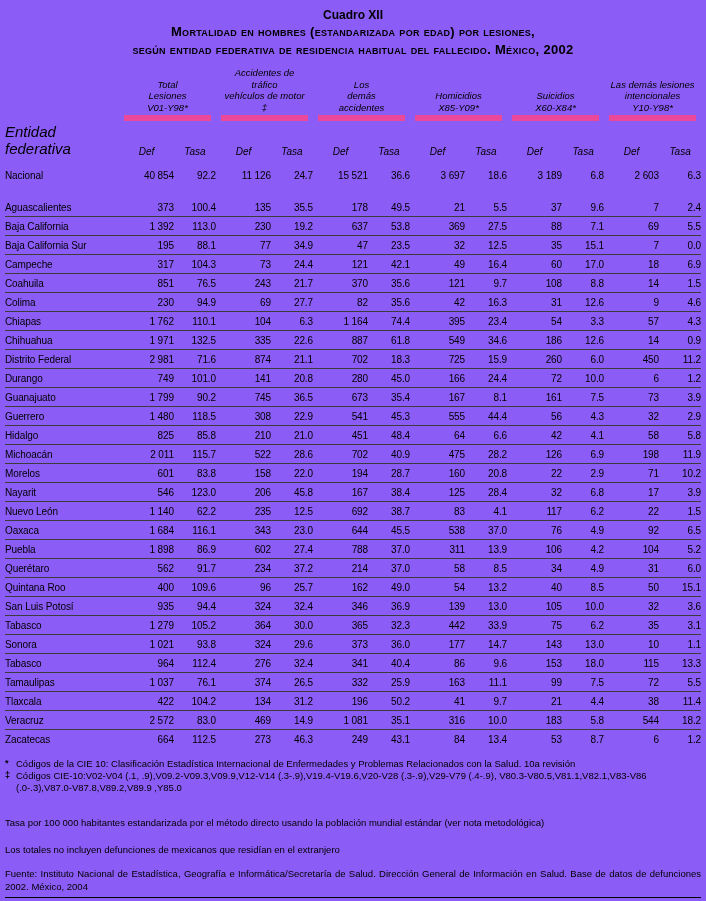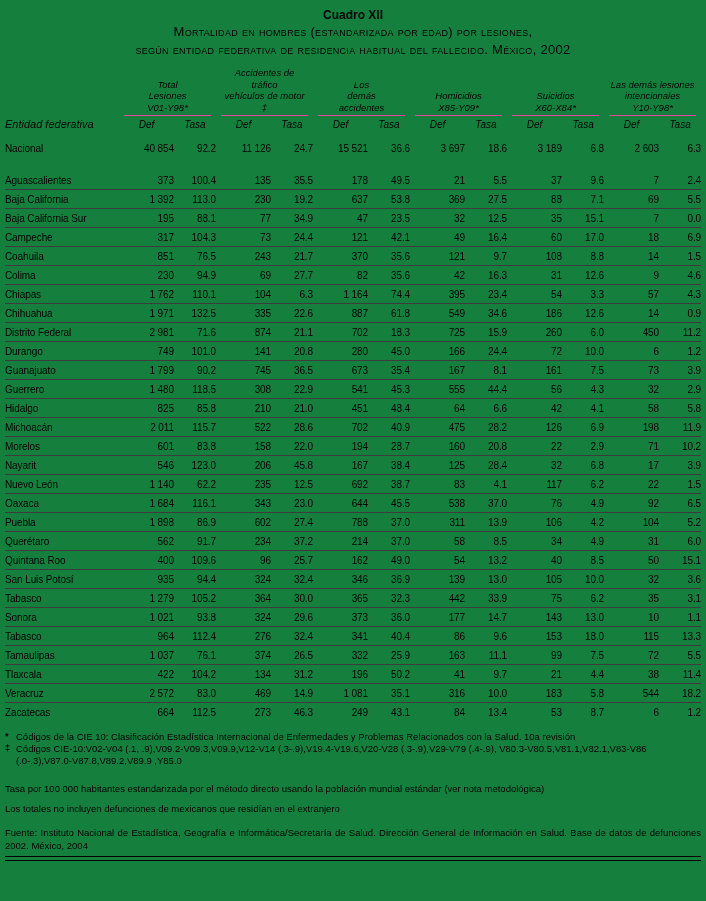--- a/index.html
+++ b/index.html
@@ -1,44 +1,44 @@
 <!DOCTYPE html>
 <html><head>
 <meta charset="utf-8">
 <style>
   html,body{margin:0;padding:0;background:#fff;}
   body{width:706px;height:901px;font-family:"Liberation Sans",sans-serif;color:#000;}
-  .page{box-sizing:border-box;width:706px;height:901px;padding:6px 5px 0 5px;overflow:hidden;background:#15803d;}
+  .page{box-sizing:border-box;width:706px;height:901px;padding:6px 5px 0 5px;overflow:hidden;background:#8b5cf6;}
 
   
   .title-block{text-align:center;margin:2px 0 8px 0;}
   .title-kicker{font-size:12px;font-weight:bold;line-height:15px;}
-  .title-line{font-size:13px;font-weight:normal;font-variant:small-caps;letter-spacing:.3px;line-height:18px;}
+  .title-line{font-size:13px;font-weight:bold;font-variant:small-caps;letter-spacing:.3px;line-height:18px;}
 
   
   table.mort{border-collapse:collapse;table-layout:fixed;width:696px;margin:0;}
   table.mort th,table.mort td{padding:0;margin:0;}
   th.grp{font-style:italic;font-weight:normal;font-size:9.5px;text-align:center;vertical-align:bottom;line-height:11.5px;}
-  th.grp .grp-inner{border-bottom:1px solid #ec4899;padding-bottom:2px;margin:0 5px;}
+  th.grp .grp-inner{border-bottom:6px solid #ec4899;padding-bottom:2px;margin:0 5px;}
   th.corner{vertical-align:bottom;}
   tr.subhead th{font-style:italic;font-weight:normal;font-size:10px;text-align:center;vertical-align:bottom;padding-top:2px;padding-bottom:8px;}
-  tr.subhead th.lbl{text-align:left;font-size:11px;font-style:italic;}
+  tr.subhead th.lbl{text-align:left;font-size:15px;font-style:italic;}
   td.ent{font-size:10px;text-align:left;letter-spacing:-.1px;white-space:nowrap;}
   td.num{font-size:10px;text-align:right;letter-spacing:-.1px;white-space:nowrap;padding-right:1px;}
   tr.national td{height:20px;vertical-align:middle;margin-top:36px;}
   tr.spacer td{height:13px;border:none;}
   tr.state td{height:18px;vertical-align:middle;border-bottom:1px solid #3c3c3c;}
   tr.state:last-child td{border-bottom:none;}
 
   
   .notes{margin-top:10px;font-size:9.5px;line-height:12px;}
   .fn{display:flex;align-items:flex-start;}
   .fn-marker{flex:0 0 11px;font-weight:bold;font-size:9px;line-height:11px;}
   .fn-text{flex:1;}
-  .plain-note{margin-top:8px;}
+  .plain-note{margin-top:15px;}
   .gap-sm{height:8px;}
   .gap-md{height:12px;}
   .source{font-size:9.5px;line-height:12.5px;text-align:justify;}
   .bottom-rule{margin-top:4px;height:3px;border-top:1px solid #000;border-bottom:1px solid #000;}
 </style>
 </head>
 <body>
 
 <div class="page">
 

